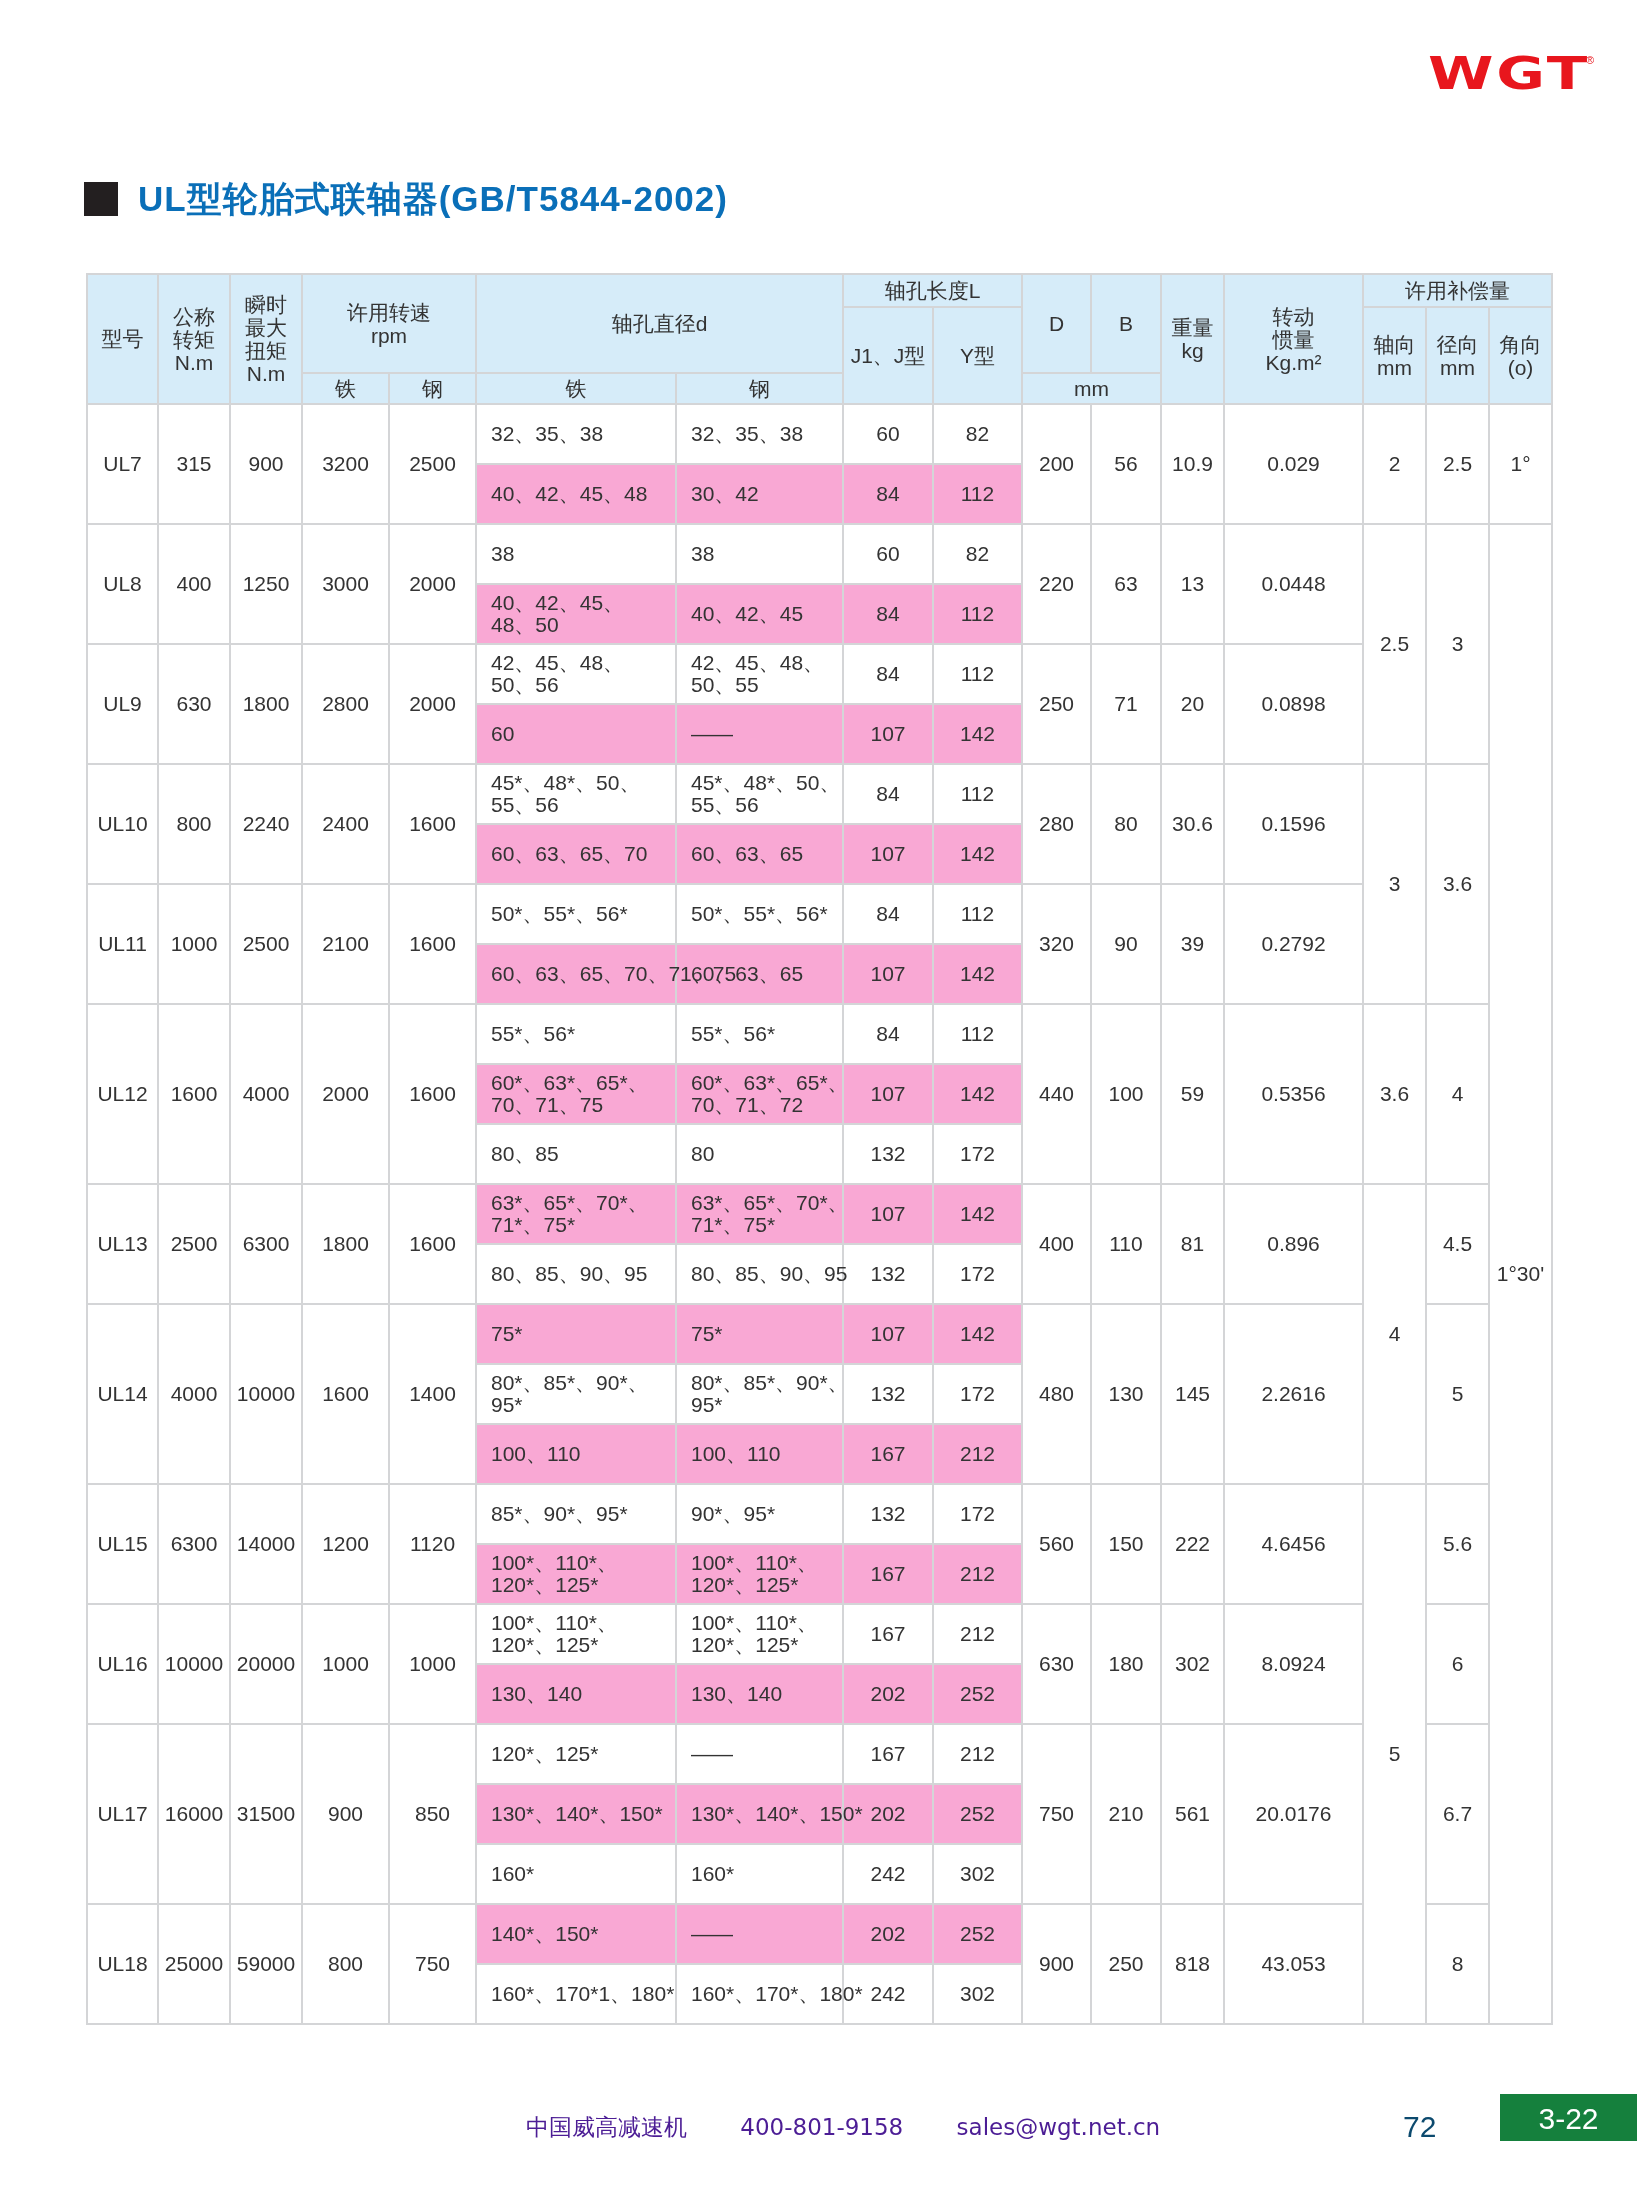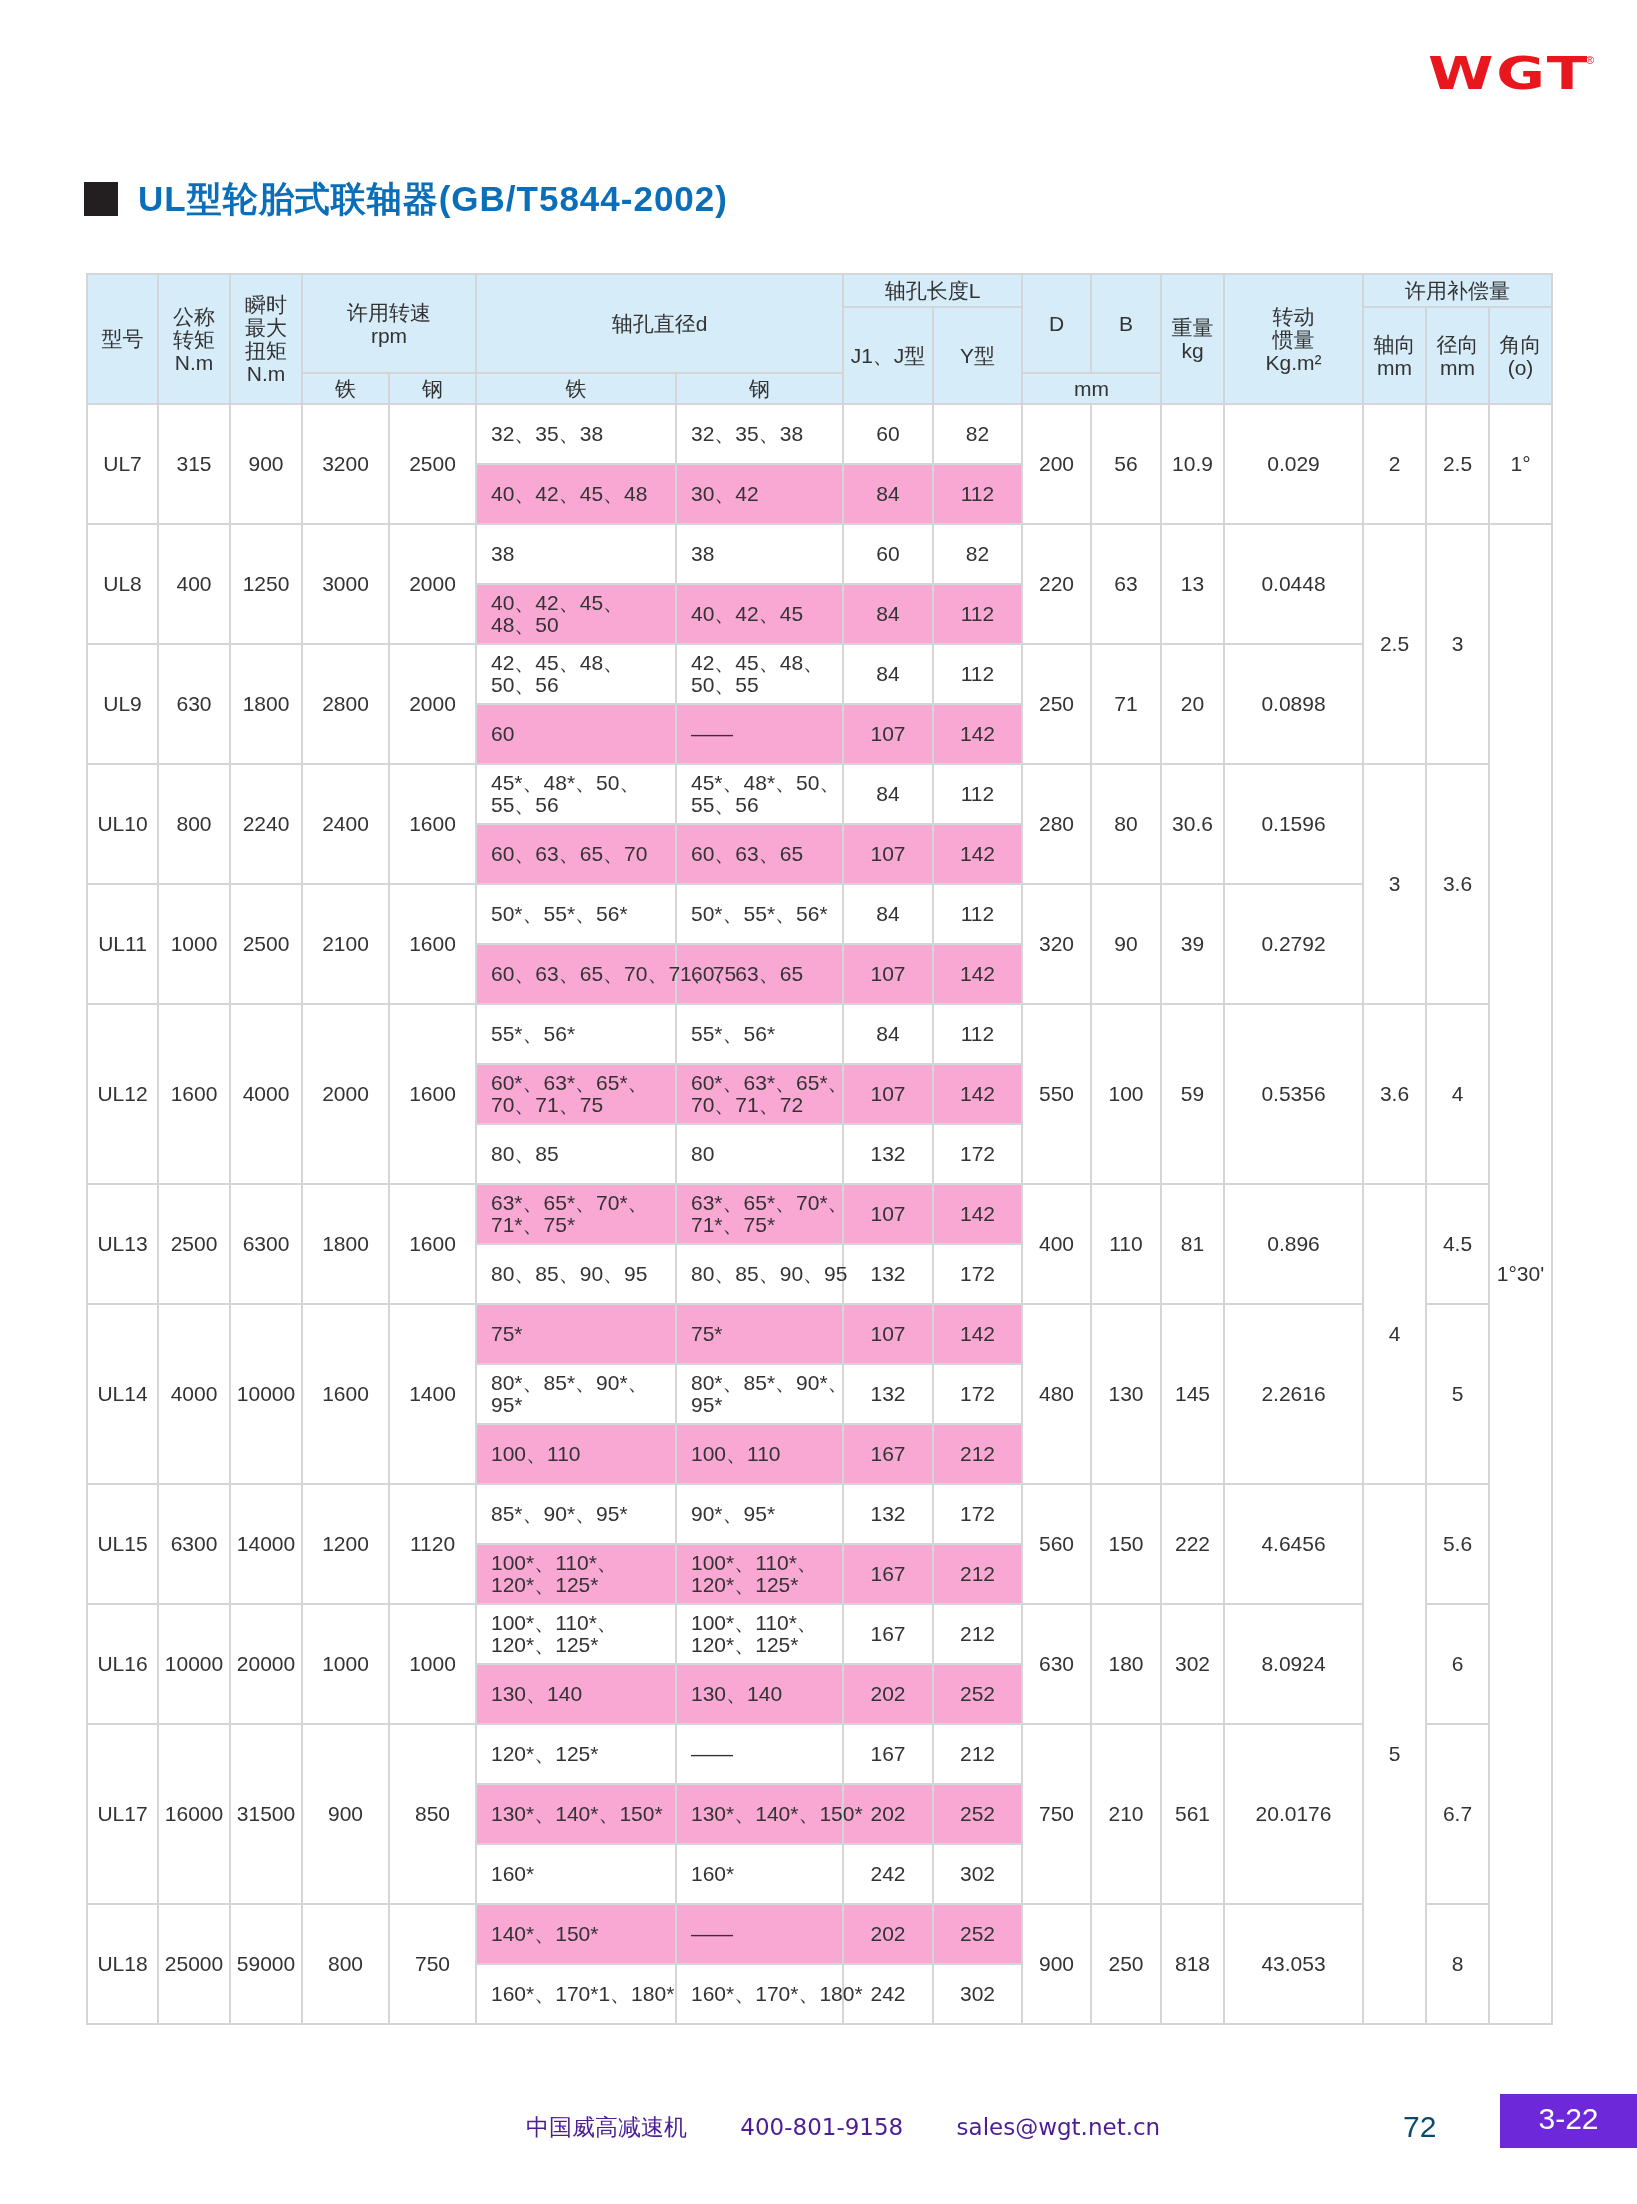--- a/index.html
+++ b/index.html
@@ -26,22 +26,22 @@
   tr.h1 { height: 33px; } tr.h2 { height: 66px; } tr.h3 { height: 31px; }
   tr.sub { height: 60px; }
   td.dcell { text-align: left !important; padding-left: 14px !important; white-space: nowrap; }
   td.g { background: #f9a8d4; }
   .dcell span { display: block; }
 
   .footer-info { position: absolute; top: 2112px; left: 526px; font-size: 23px; color: #4c1d95;
                  font-family: "DejaVu Sans", sans-serif; }
   .footer-info span { margin-right: 46px; }
   .page-num { position: absolute; left: 1403px; top: 2110px; font-size: 30px; color: #0c4a6e; }
-  .section-badge { position: absolute; left: 1500px; top: 2094px; width: 137px; height: 54px;
-                   background: #6d28d9; color: #fff; font-size: 30px; line-height: 50px;
+  .section-badge { position: absolute; left: 1500px; top: 2094px; width: 137px; height: 47px;
+                   background: #15803d; color: #fff; font-size: 30px; line-height: 50px;
                    text-align: center; }
 </style>
 </head>
 <body>
 
 <div class="logo">
   <span class="logo-text">WGT</span>
   <span class="logo-reg">®</span>
 </div>
 
@@ -272,21 +272,21 @@
         <td rowspan="3">2000</td>
         <td rowspan="3">1600</td>
         <td class="dcell">
           <span>55*、56*</span>
         </td>
         <td class="dcell">
           <span>55*、56*</span>
         </td>
         <td>84</td>
         <td>112</td>
-        <td rowspan="3">550</td>
+        <td rowspan="3">440</td>
         <td rowspan="3">100</td>
         <td rowspan="3">59</td>
         <td rowspan="3">0.5356</td>
         <td rowspan="3">3.6</td>
         <td rowspan="3">4</td>
       </tr>
       <tr class="sub">
         <td class="dcell g">
           <span>60*、63*、65*、</span>
           <span>70、71、75</span>

